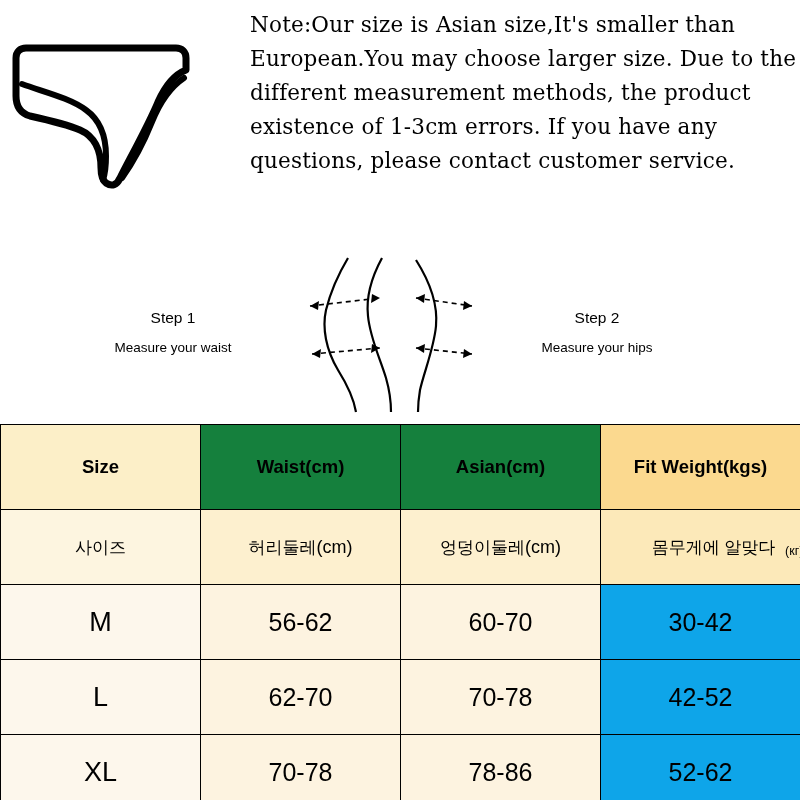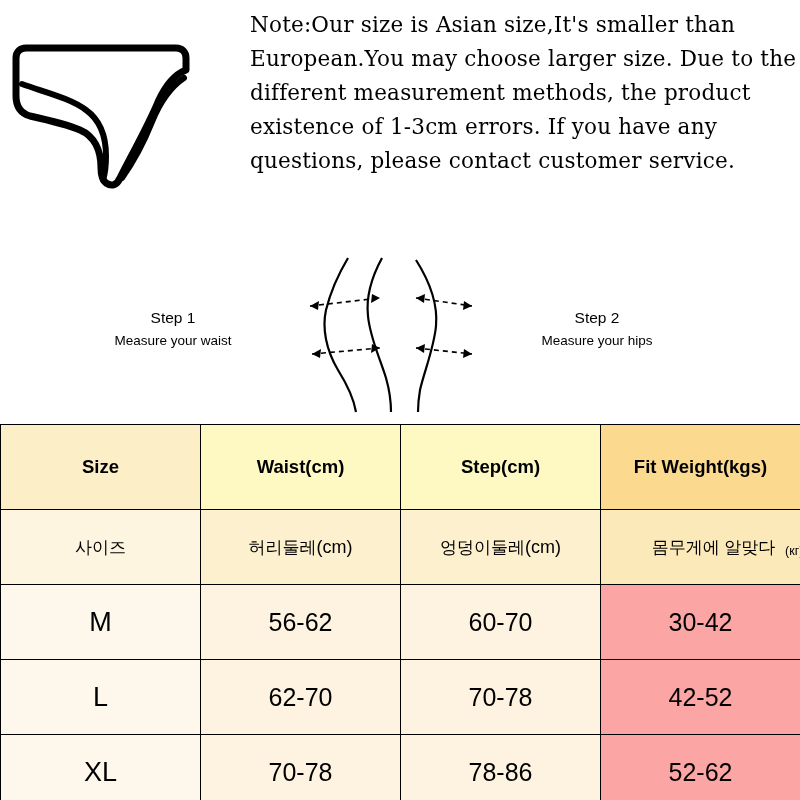--- a/index.html
+++ b/index.html
@@ -56,21 +56,21 @@
     width: 230px;
     color: #000;
   }
   .step-title {
     font-size: 15.5px;
     line-height: 20px;
   }
   .step-sub {
     font-size: 13.5px;
     line-height: 20px;
-    margin-top: 3px;
+    margin-top: 10px;
   }
   #step-left { left: 58px; top: 62px; }
   #step-right { left: 482px; top: 62px; }
 
   .body-figure {
     position: absolute;
     left: 296px;
     top: 8px;
     width: 190px;
     height: 160px;
@@ -102,21 +102,21 @@
     vertical-align: middle;
     color: #000;
   }
   col.c1 { width: 200px; }
   col.c2 { width: 200px; }
   col.c3 { width: 200px; }
   col.c4 { width: 200px; }
 
   tr.header-row td {
     height: 82px;
-    background: #fef9c3;
+    background: #15803d;
     font-size: 18.5px;
     font-weight: bold;
   }
   tr.header-row td.first {
     background: #fcefc8;
   }
   tr.header-row td.fourth {
     background: #fbd98f;
   }
   tr.kor-row td {
@@ -150,21 +150,21 @@
     height: 72px;
     background: #fdf3e0;
     font-size: 25px;
     font-family: "Liberation Sans", sans-serif;
   }
   tr.data-row td.first {
     background: #fdf7ec;
     font-size: 27px;
   }
   tr.data-row td.fourth {
-    background: #fca5a5;
+    background: #0ea5e9;
   }
 </style>
 </head>
 <body>
 
 <div class="page">
 
   <div class="top-section">
 
     <div class="panty-icon">
@@ -228,21 +228,21 @@
       <colgroup>
         <col class="c1">
           <col class="c2">
           <col class="c3">
           <col class="c4">
       </colgroup>
       <tbody>
         <tr class="header-row">
           <td class="first">Size</td>
           <td>Waist(cm)</td>
-          <td>Step(cm)</td>
+          <td>Asian(cm)</td>
           <td class="fourth">Fit Weight(kgs)</td>
         </tr>
         <tr class="kor-row">
           <td class="first">사이즈</td>
           <td>
             <span>허리둘레</span><span class="unit-small">(cm)</span>
           </td>
           <td>
             <span>엉덩이둘레</span><span class="unit-small">(cm)</span>
           </td>

